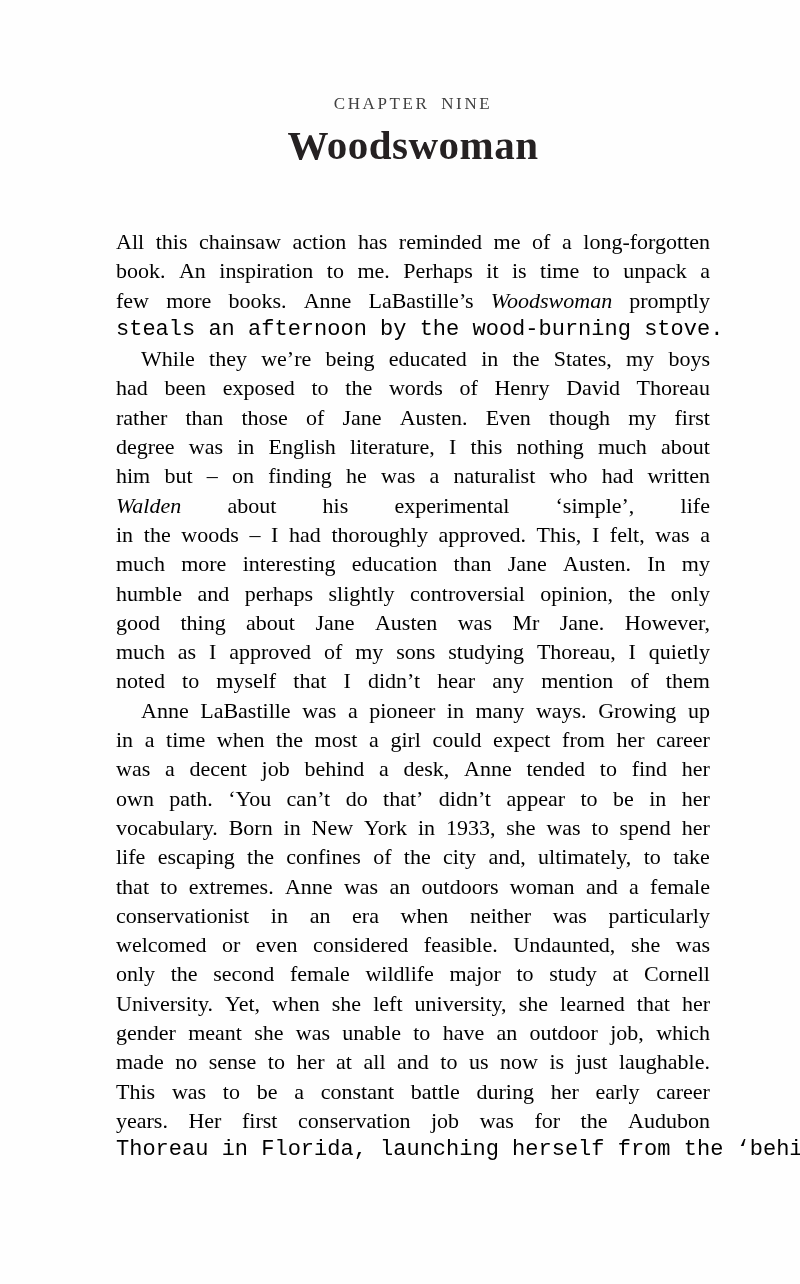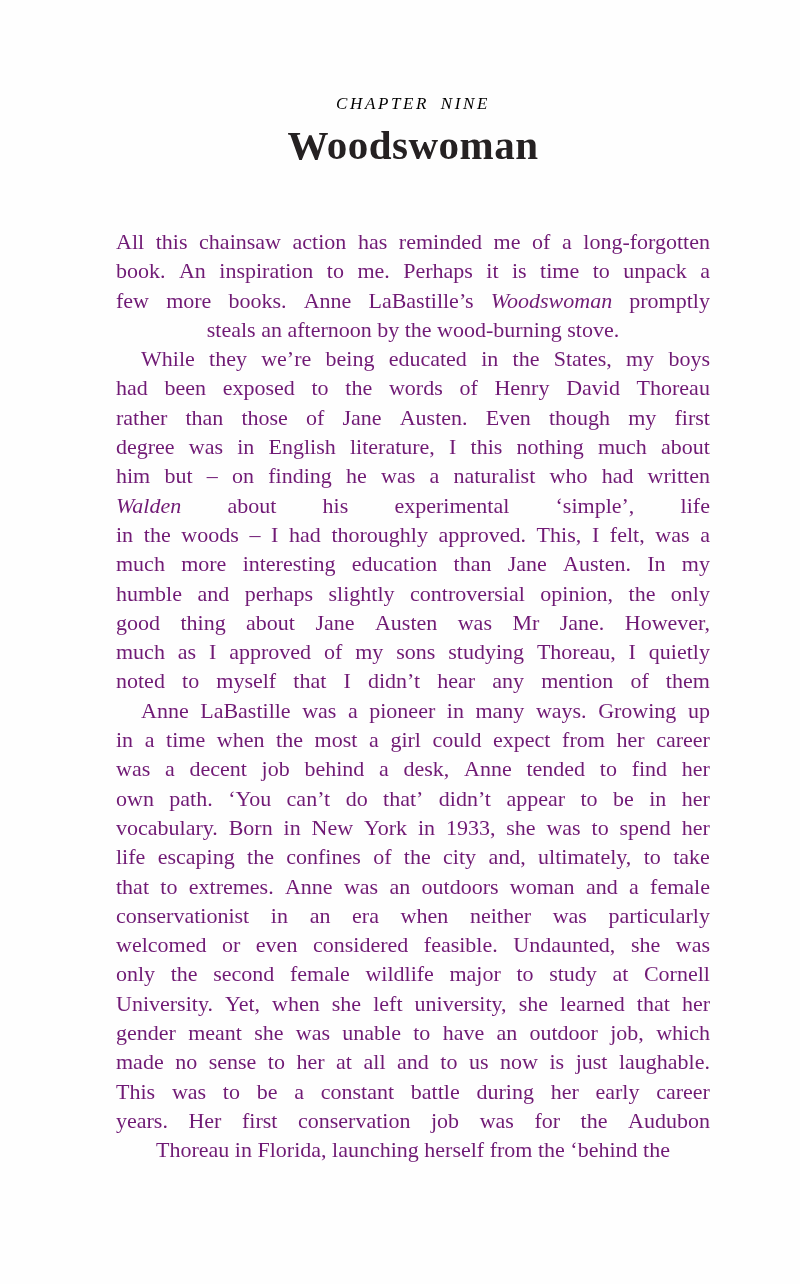--- a/index.html
+++ b/index.html
@@ -14,53 +14,53 @@
   }
   .chapter-label {
     position: absolute;
     top: 94px;
     left: 116px;
     width: 594px;
     text-align: center;
     font-size: 17px;
     letter-spacing: 2.6px;
     word-spacing: 5px;
-    color: #000000;
-    font-style: italic;
+    color: #404040;
   }
   .book-title {
     position: absolute;
     top: 121px;
     left: 116px;
     width: 594px;
     text-align: center;
     font-size: 41px;
     font-weight: bold;
     letter-spacing: 0.5px;
     color: #252122;
   }
   .body-text {
     position: absolute;
     top: 227px;
     left: 116px;
     width: 594px;
     font-size: 22px;
     line-height: 29.3px;
-    color: #701a75;
+    color: #000000;
   }
   .line {
     display: flex;
     justify-content: space-between;
     height: 29.3px;
     white-space: nowrap;
   }
   .line.indent { padding-left: 25px; text-align: right; }
   .line.last {
     display: block;
     text-align: center;
+    font-family: Liberation Mono, monospace;
   }
   .word { display: inline-block; }
   .line.last .word { display: inline; }
   i { font-style: italic; }
 </style>
 </head>
 <body>
 
 <div class="page">
   <div class="chapter-label">CHAPTER NINE</div>

